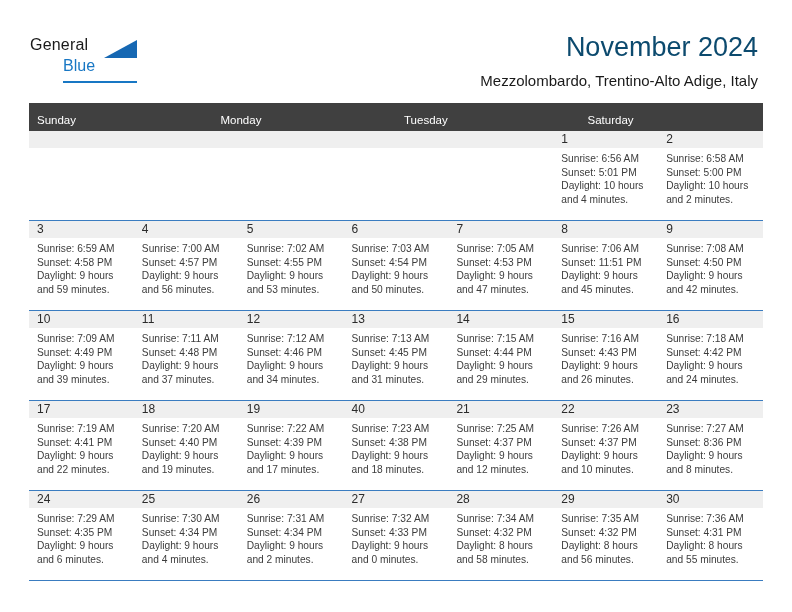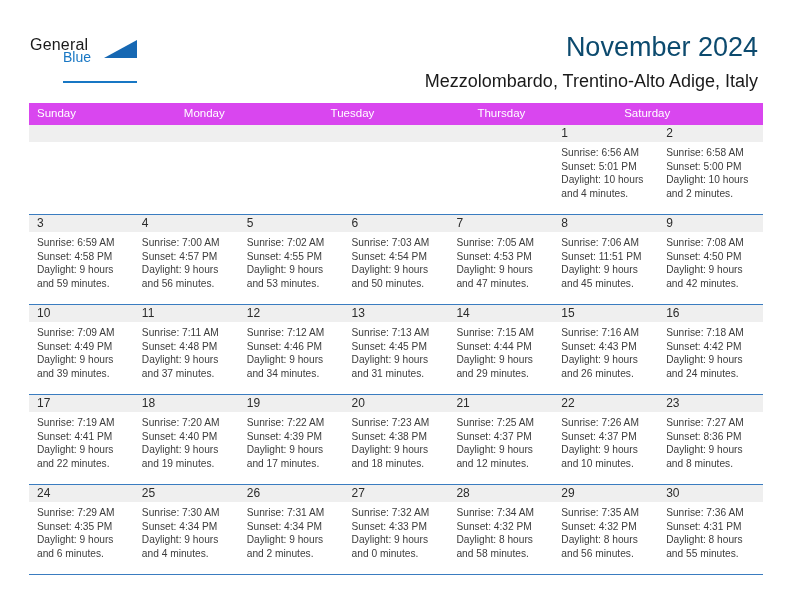--- a/index.html
+++ b/index.html
@@ -50,22 +50,22 @@
     left: 74px;
     top: 4px;
     width: 0;
     height: 0;
     border-left: 33px solid transparent;
     border-bottom: 18px solid #1668b3;
   }
   .brand-blue {
     position: absolute;
     left: 33px;
-    top: 13px;
-    font-size: 14px;
+    top: 21px;
+    font-size: 16px;
     color: #1877c4;
     font-family: "Liberation Sans", sans-serif;
   }
   .brand-underline {
     position: absolute;
     left: 33px;
     top: 45px;
     width: 74px;
     height: 2px;
     background: #1877c4;
@@ -79,37 +79,38 @@
   }
   .cal-title {
     font-size: 27px;
     font-weight: normal;
     color: #0c4a6e;
     line-height: 34px;
     white-space: nowrap;
   }
   .cal-subtitle {
     margin-top: 8px;
-    font-size: 18px;
+    font-size: 15px;
     color: #1a1a1a;
     line-height: 18px;
     white-space: nowrap;
   }
 
   
   .calendar {
     position: absolute;
     left: 29px;
     top: 103px;
     width: 734px;
   }
   .weekday-row {
     display: flex;
-    background: #d946ef;
-    height: 22px;
+    background: #404040;
+    height: 28px;
+    align-items: flex-end;
   }
   .weekday {
     flex: 1 1 0;
     color: #ffffff;
     font-size: 11.5px;
     line-height: 21px;
     padding-left: 8px;
     box-sizing: border-box;
     white-space: nowrap;
     overflow: hidden;
@@ -174,21 +175,20 @@
     </div>
 
   </div>
 
   <div class="calendar">
 
     <div class="weekday-row">
       <div class="weekday">Sunday</div>
       <div class="weekday">Monday</div>
       <div class="weekday">Tuesday</div>
-      <div class="weekday">Thursday</div>
       <div class="weekday">Saturday</div>
     </div>
 
     <div id="weeks-container">
         <div class="week-row first">
           <div class="day-cell empty">
             <div class="daynum-strip">
               <div class="daynum"></div>
             </div>
           </div>
@@ -422,21 +422,21 @@
             </div>
             <div class="info">
               <div>Sunrise: 7:22 AM</div>
               <div>Sunset: 4:39 PM</div>
               <div>Daylight: 9 hours</div>
               <div>and 17 minutes.</div>
             </div>
           </div>
           <div class="day-cell">
             <div class="daynum-strip">
-              <div class="daynum">20</div>
+              <div class="daynum">40</div>
             </div>
             <div class="info">
               <div>Sunrise: 7:23 AM</div>
               <div>Sunset: 4:38 PM</div>
               <div>Daylight: 9 hours</div>
               <div>and 18 minutes.</div>
             </div>
           </div>
           <div class="day-cell">
             <div class="daynum-strip">

